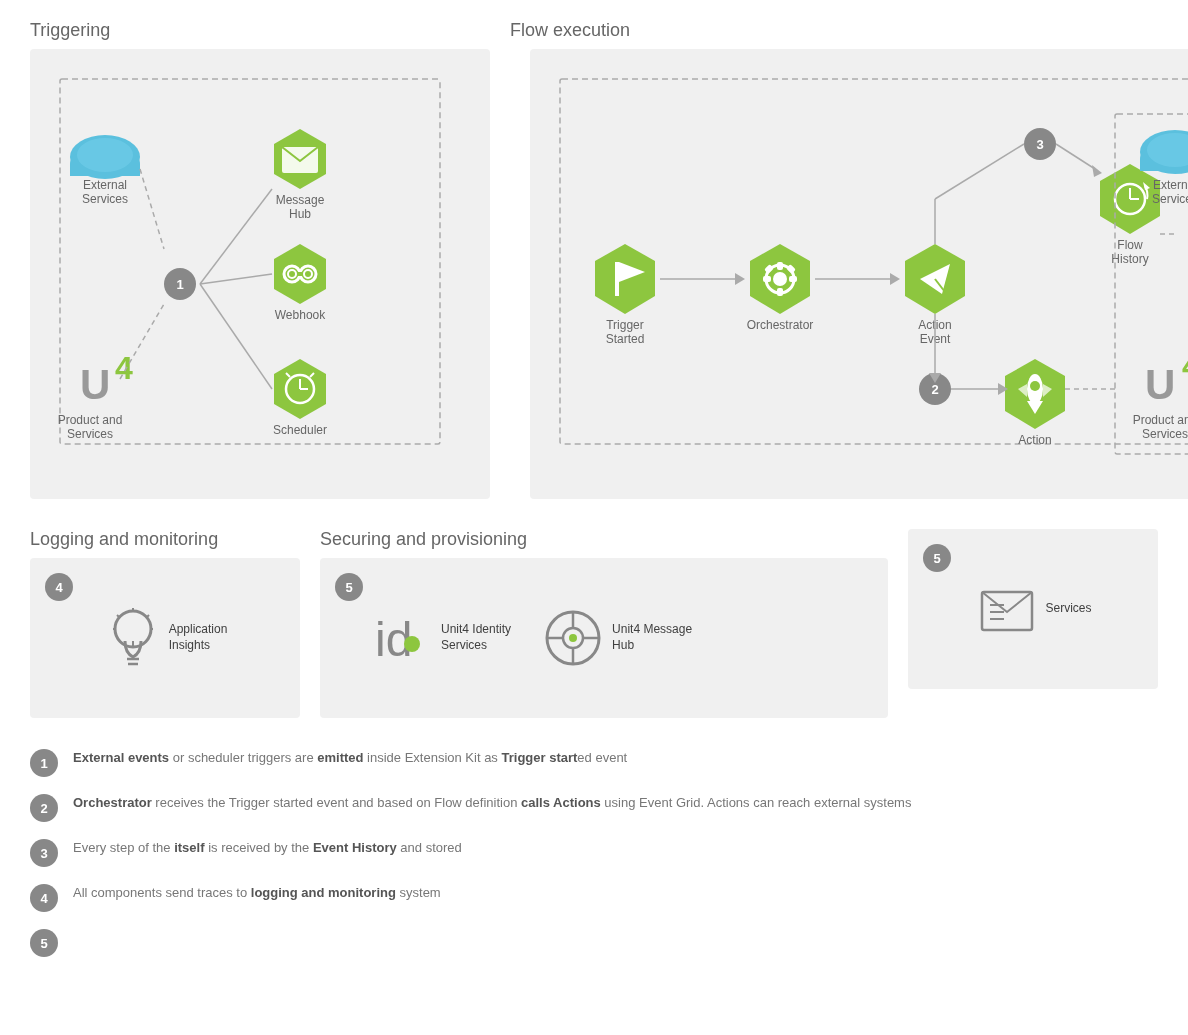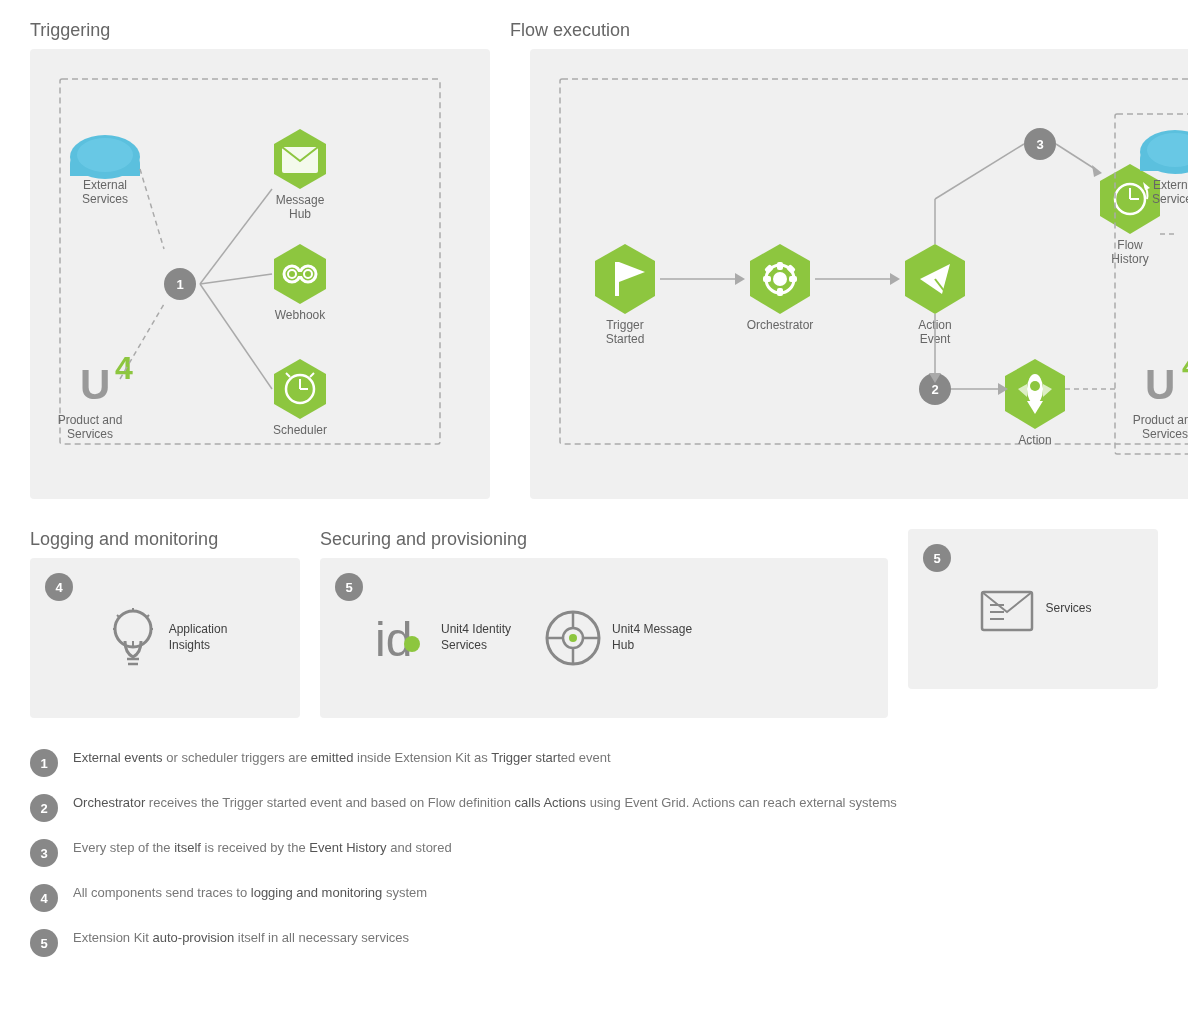--- a/index.html
+++ b/index.html
@@ -106,21 +106,21 @@
     }
 
     .legend-text {
       font-size: 13px;
       color: #777;
       line-height: 1.5;
     }
 
     .legend-text b {
       color: #555;
-      font-weight: 400;
+      font-weight: 700;
     }
 
     .section-wrapper {
       display: flex;
       flex-direction: column;
     }
 
     .section-wrapper .section-title {
       margin-bottom: 8px;
     }
@@ -411,19 +411,16 @@
 
     <div class="legend-item">
       <div class="legend-badge">4</div>
       <div class="legend-text">
         All components send traces to <b>logging and monitoring</b> system
       </div>
     </div>
 
     <div class="legend-item">
       <div class="legend-badge">5</div>
-      <div class="legend-text">
-        Extension Kit <b>auto-provision</b> itself in all necessary services
-      </div>
     </div>
   </div>
 
 </div>
 
 </body></html>

